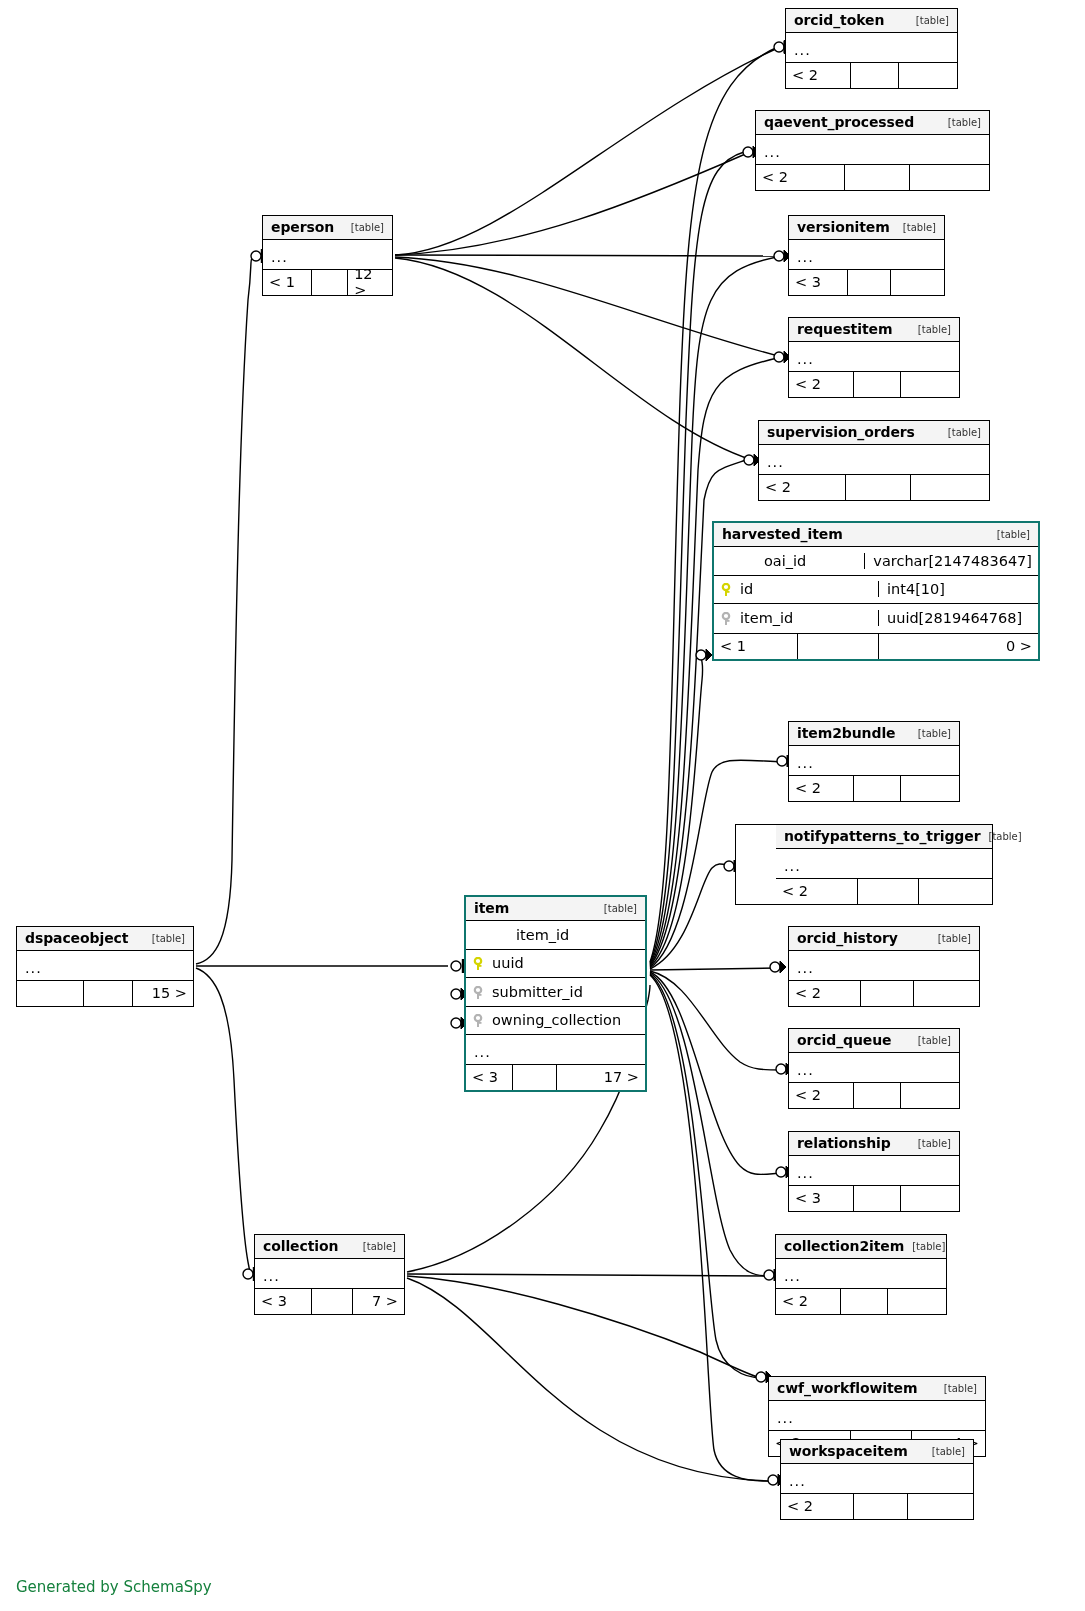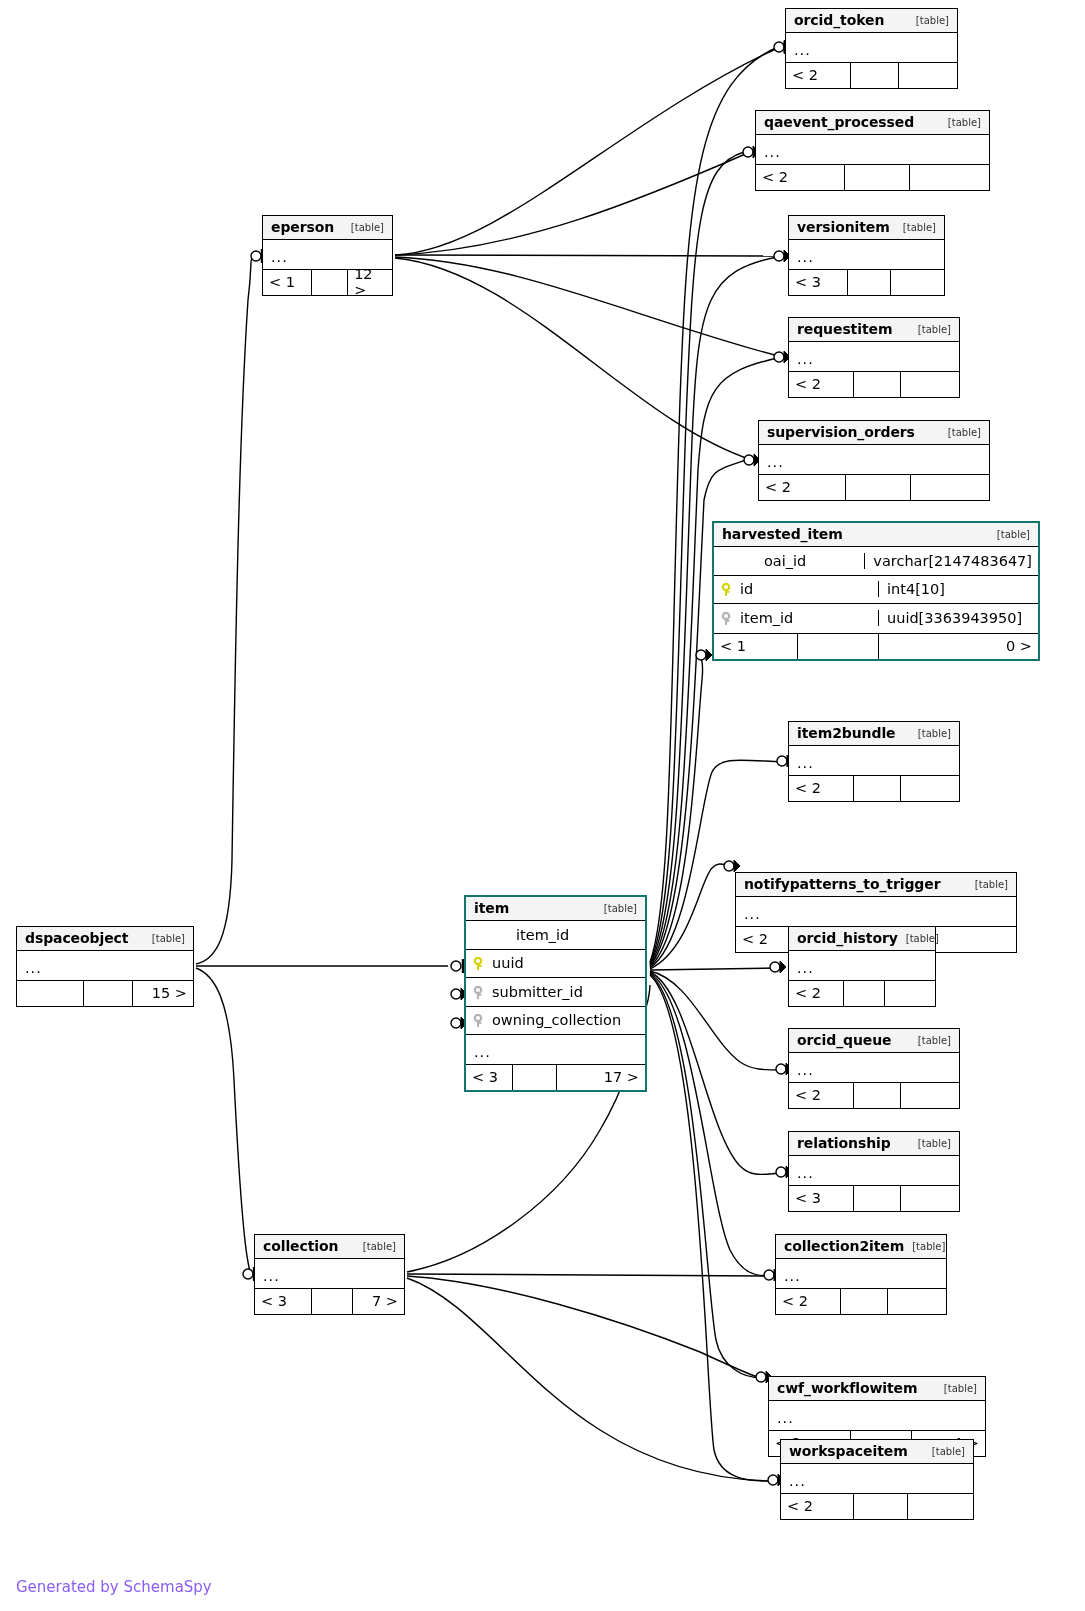--- a/index.html
+++ b/index.html
@@ -117,21 +117,21 @@
     overflow: hidden;
   }
   .ft-cell:last-child { border-right: none; }
   .ft-left { justify-content: flex-start; }
   .ft-right { justify-content: flex-end; }
   .footer-note {
     position: absolute;
     left: 16px;
     top: 1578px;
     font-size: 15px;
-    color: #8b5cf6;
+    color: #15803d;
     font-family: "DejaVu Sans", sans-serif;
   }
   
   .keyicon { display: inline-block; width: 12px; height: 14px; position: relative; top: 2px; }
 </style>
 </head>
 <body>
 
 <div id="canvas">
 
@@ -318,21 +318,21 @@
             <span class="col-name">id</span>
             <span class="col-type">int4[10]</span>
           </div>
           <div class="tb-row">
             <span class="col-key"><span class="keyicon"><svg width="12" height="14" viewBox="0 0 12 14">
                   <circle cx="6" cy="4" r="3.2" fill="none" stroke="#b3b3b3" stroke-width="2.2"></circle>
                   <rect x="5" y="6" width="2" height="7" fill="#b3b3b3"></rect>
                   <rect x="7" y="8" width="2.5" height="1.8" fill="#b3b3b3"></rect>
                 </svg></span></span>
             <span class="col-name">item_id</span>
-            <span class="col-type">uuid[3363943950]</span>
+            <span class="col-type">uuid[2819464768]</span>
           </div>
         </div>
         <div class="tb-footer">
           <div class="ft-cell ft-left" style="width:26%">&lt; 1</div>
           <div class="ft-cell ft-left" style="width:25%"></div>
           <div class="ft-cell ft-right" style="width:49%">0 &gt;</div>
         </div>
       </div>
       <div class="table-box" style="left: 788px; top: 721px; width: 172px;">
         <div class="tb-header">
@@ -343,37 +343,37 @@
           <div class="tb-row">
             <span class="tb-ellipsis">...</span>
           </div>
         </div>
         <div class="tb-footer">
           <div class="ft-cell ft-left" style="width:38%">&lt; 2</div>
           <div class="ft-cell ft-left" style="width:28%"></div>
           <div class="ft-cell ft-right" style="width:34%"></div>
         </div>
       </div>
-      <div class="table-box" style="left: 735px; top: 872px; width: 282px;">
+      <div class="table-box" style="left: 735px; top: 824px; width: 258px; padding-left: 40px;">
         <div class="tb-header">
           <span class="tb-name">notifypatterns_to_trigger</span>
           <span class="tb-tag">[table]</span>
         </div>
         <div class="tb-body">
           <div class="tb-row">
             <span class="tb-ellipsis">...</span>
           </div>
         </div>
         <div class="tb-footer">
           <div class="ft-cell ft-left" style="width:38%">&lt; 2</div>
           <div class="ft-cell ft-left" style="width:28%"></div>
           <div class="ft-cell ft-right" style="width:34%"></div>
         </div>
       </div>
-      <div class="table-box" style="left: 788px; top: 926px; width: 148px;">
+      <div class="table-box" style="left: 788px; top: 926px; width: 192px;">
         <div class="tb-header">
           <span class="tb-name">orcid_history</span>
           <span class="tb-tag">[table]</span>
         </div>
         <div class="tb-body">
           <div class="tb-row">
             <span class="tb-ellipsis">...</span>
           </div>
         </div>
         <div class="tb-footer">

